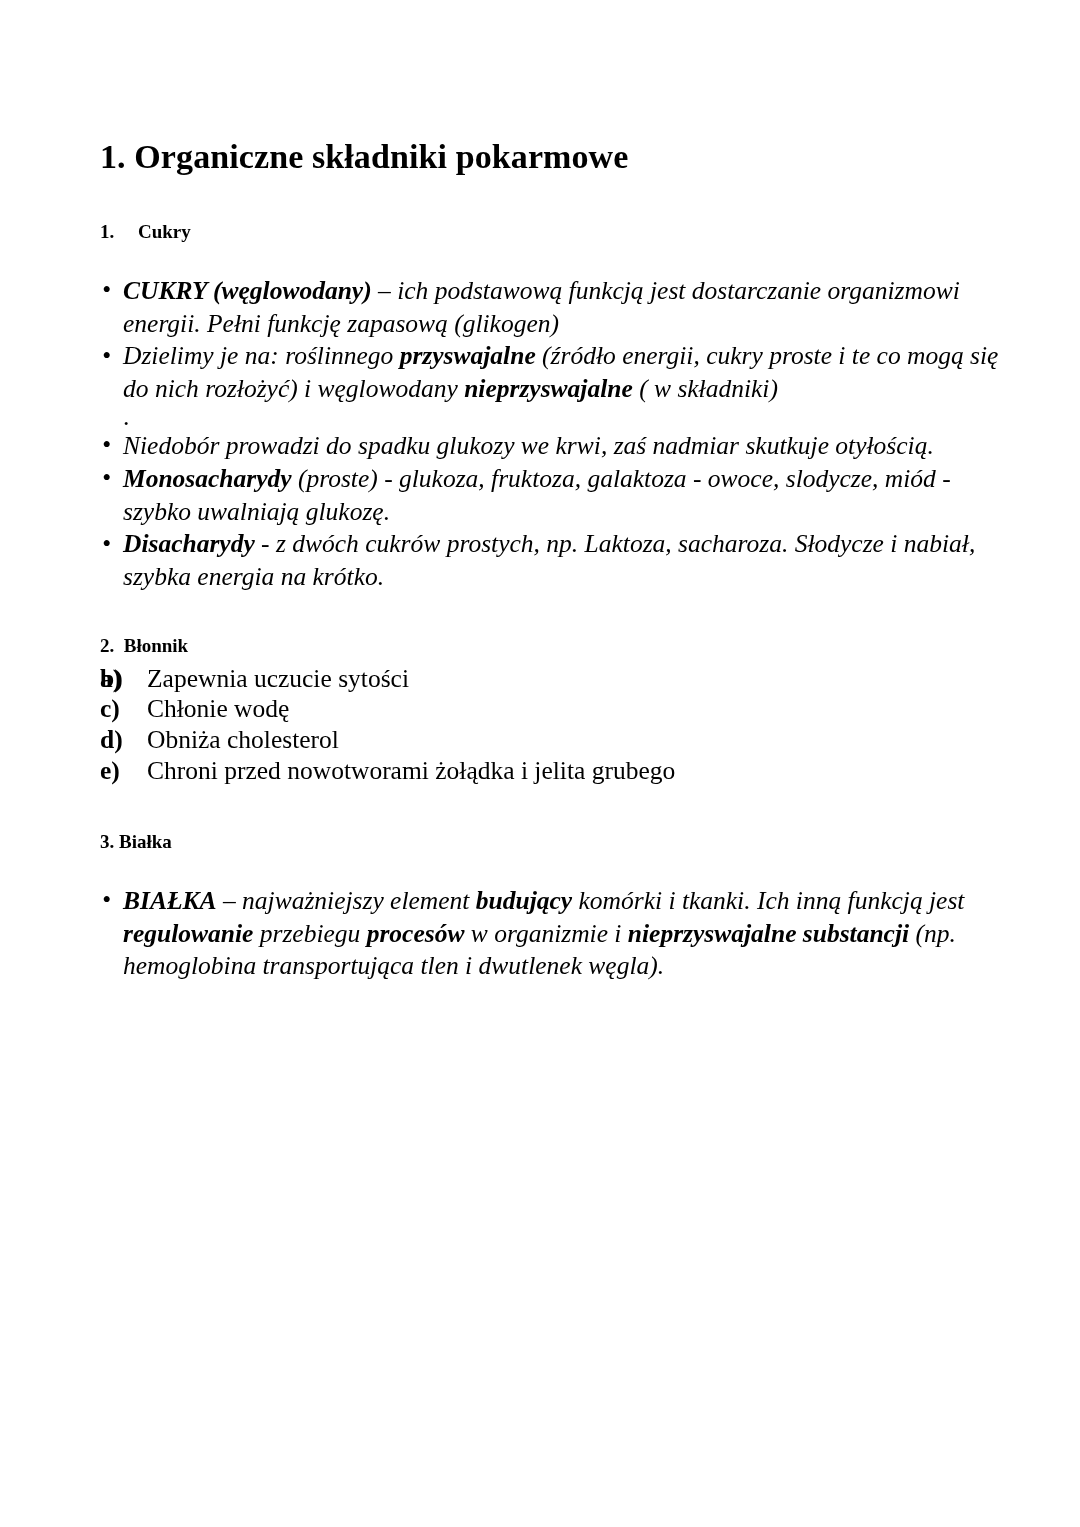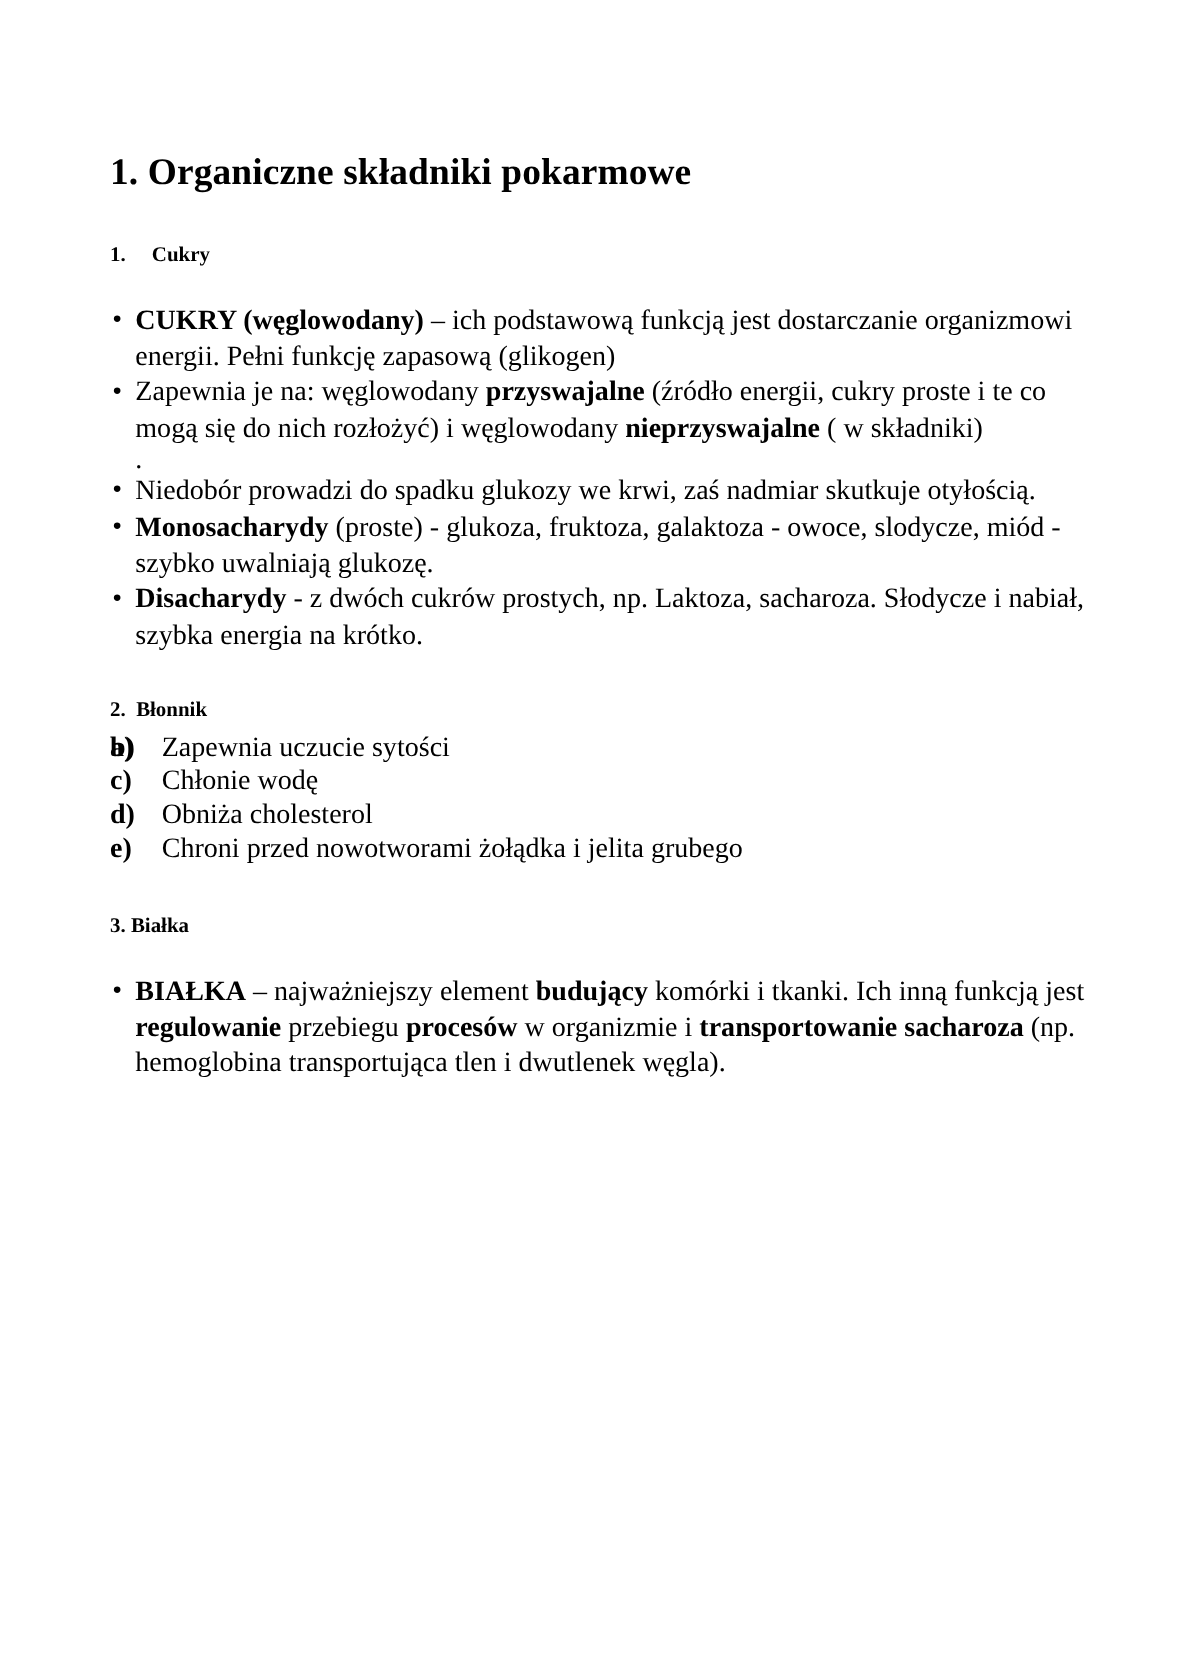--- a/index.html
+++ b/index.html
@@ -51,20 +51,21 @@
     list-style: none;
     margin: 0;
     padding: 0;
   }
   ul.bullets li.bullet {
     position: relative;
     padding-left: 23px;
     font-size: 25.5px;
     line-height: 1.285;
     max-width: 890px;
+    font-style: italic;
   }
   ul.bullets li.bullet::before {
     content: "\2022";
     position: absolute;
     left: 2px;
     top: -0.5px;
     font-size: 25.5px;
     line-height: 1.285;
   }
   li.bullet.tight { margin-top: 4px; }
@@ -104,21 +105,21 @@
 <body>
 
 <div class="page">
 
   <h1 class="doc-title">1. Organiczne składniki pokarmowe</h1>
 
   <h2 class="section-heading h-cukry">1.	Cukry</h2>
 
   <ul class="bullets">
     <li class="bullet first"><b>CUKRY (węglowodany)</b><span> – ich podstawową funkcją jest dostarczanie organizmowi energii. Pełni funkcję zapasową (glikogen)</span></li>
-    <li class="bullet"><span>Zapewnia je na: węglowodany </span><b>przyswajalne</b><span> (źródło energii, cukry proste i te co mogą się do nich rozłożyć) i węglowodany </span><b>nieprzyswajalne</b><span> ( w składniki)</span></li>
+    <li class="bullet"><span>Dzielimy je na: roślinnego </span><b>przyswajalne</b><span> (źródło energii, cukry proste i te co mogą się do nich rozłożyć) i węglowodany </span><b>nieprzyswajalne</b><span> ( w składniki)</span></li>
   </ul>
 
   <div class="stray-dot">.</div>
 
   <ul class="bullets">
     <li class="bullet tight"><span>Niedobór prowadzi do spadku glukozy we krwi, zaś nadmiar skutkuje otyłością.</span></li>
     <li class="bullet"><b>Monosacharydy</b><span> (proste) - glukoza, fruktoza, galaktoza - owoce, slodycze, miód - szybko uwalniają glukozę.</span></li>
     <li class="bullet"><b>Disacharydy</b><span> - z dwóch cukrów prostych, np. Laktoza, sacharoza. Słodycze i nabiał, szybka energia na krótko.</span></li>
   </ul>
 
@@ -143,16 +144,16 @@
     </li>
     <li class="letter-item">
       <span class="marker">e)</span>
       <span>Chroni przed nowotworami żołądka i jelita grubego</span>
     </li>
   </ol>
 
   <h2 class="section-heading h-bialka">3. Białka</h2>
 
   <ul class="bullets">
-    <li class="bullet first"><b>BIAŁKA</b><span> – najważniejszy element </span><b>budujący</b><span> komórki i tkanki. Ich inną funkcją jest </span><b>regulowanie</b><span> przebiegu </span><b>procesów</b><span> w organizmie i </span><b>transportowanie sacharoza</b><span> (np. hemoglobina transportująca tlen i dwutlenek węgla).</span></li>
+    <li class="bullet first"><b>BIAŁKA</b><span> – najważniejszy element </span><b>budujący</b><span> komórki i tkanki. Ich inną funkcją jest </span><b>regulowanie</b><span> przebiegu </span><b>procesów</b><span> w organizmie i </span><b>nieprzyswajalne substancji</b><span> (np. hemoglobina transportująca tlen i dwutlenek węgla).</span></li>
   </ul>
 
 </div>
 
 </body></html>

